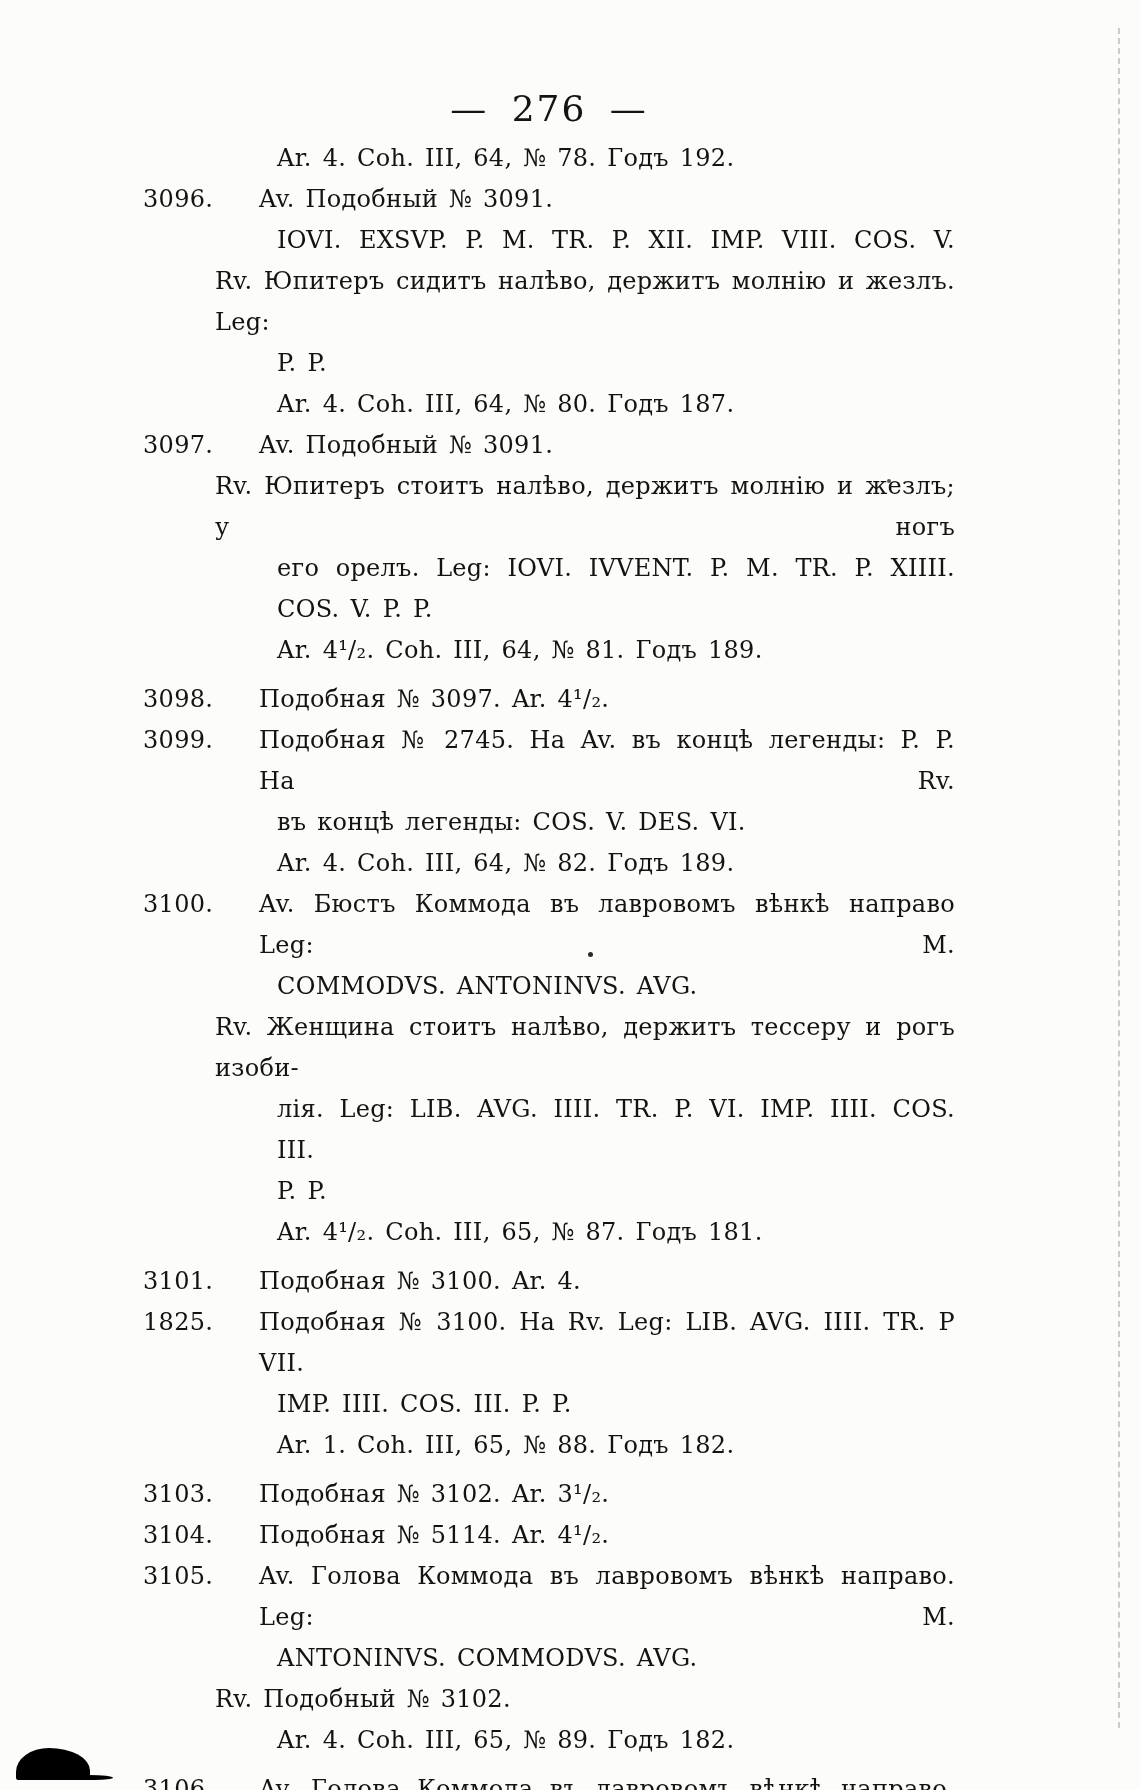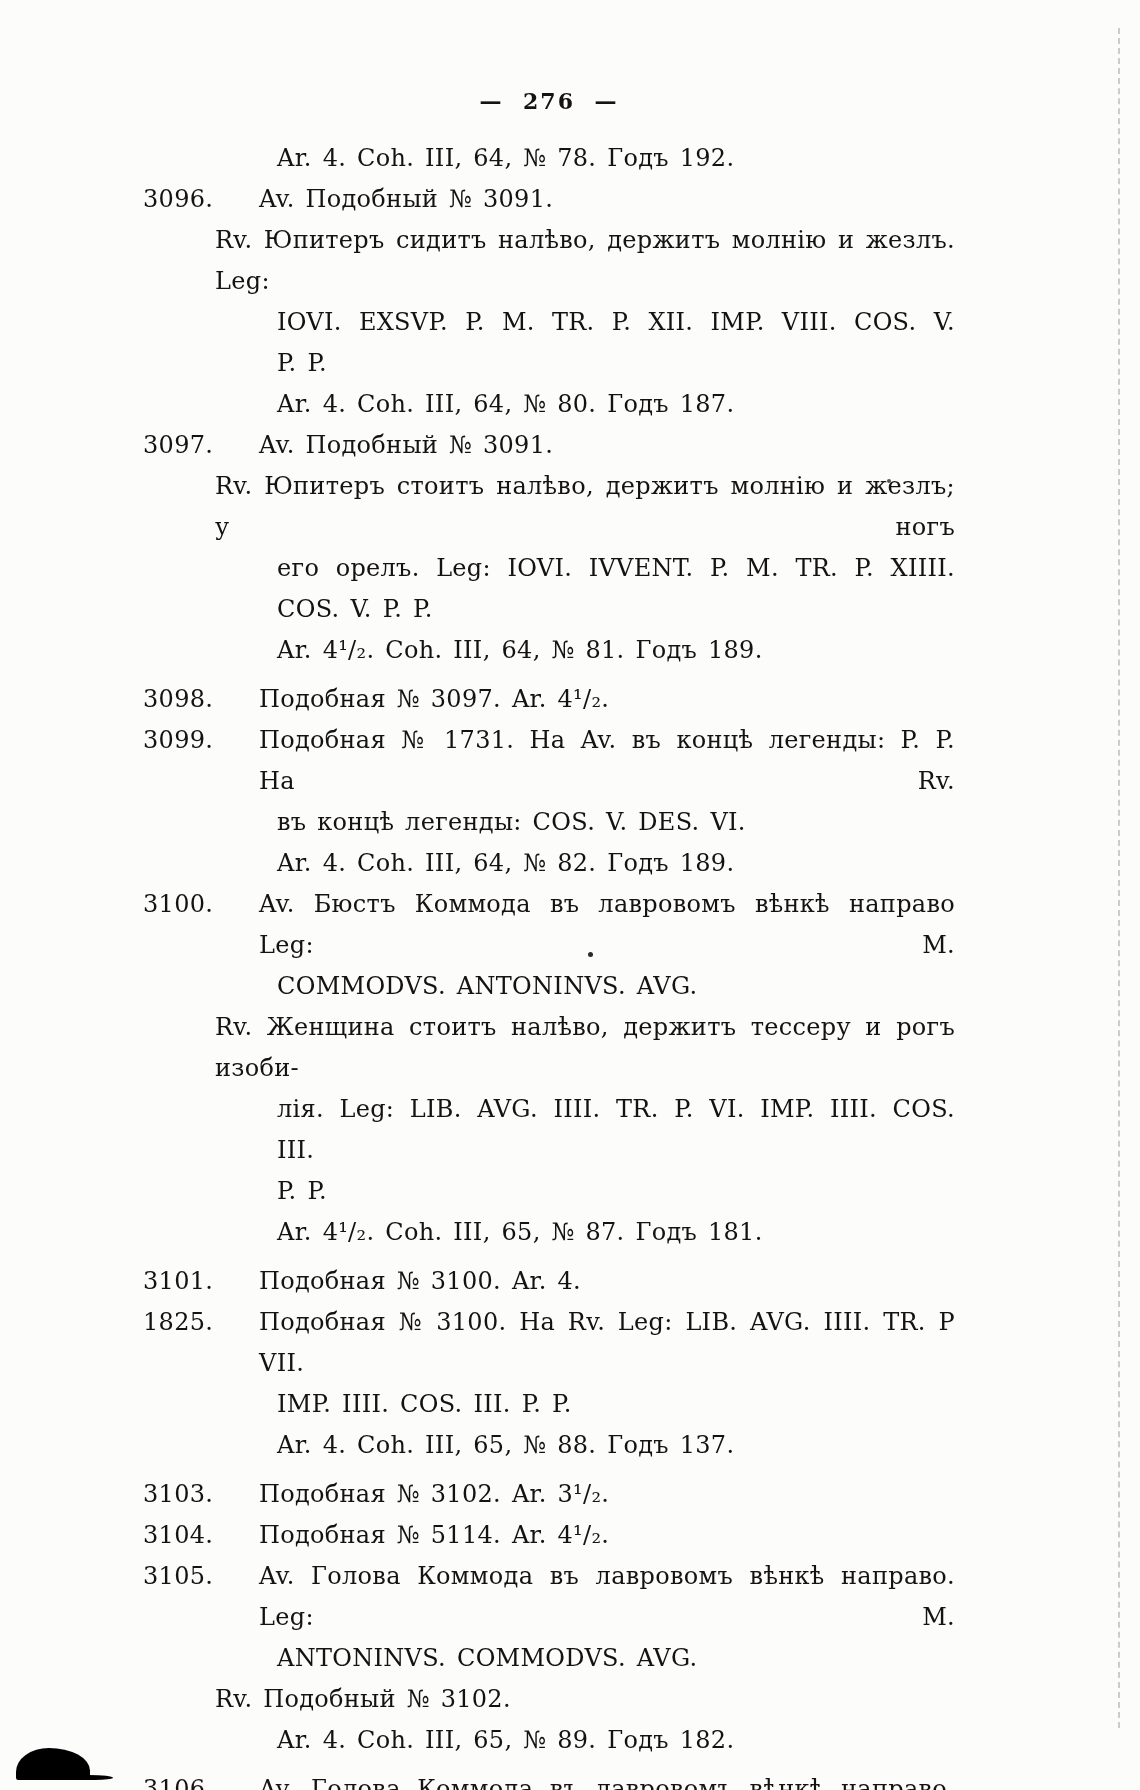--- a/index.html
+++ b/index.html
@@ -10,24 +10,24 @@
     position: relative;
     font-family: "DejaVu Serif", "Liberation Serif", serif;
     color: #151310;
   }
   .page { position: absolute; inset: 0; }
 
   .page-number {
     position: absolute;
     left: 143px; top: 88px; width: 812px;
     text-align: center;
-    font-size: 22px;
+    font-size: 36px;
     letter-spacing: 2px;
     word-spacing: 10px;
-    font-weight: 700;
+    font-weight: 400;
   }
 
   .text-block {
     position: absolute;
     left: 143px; top: 138px; width: 812px;
     font-size: 24px;
     letter-spacing: 0.3px;
     word-spacing: 3px;
   }
 
@@ -87,43 +87,43 @@
 
   <div class="text-block">
 
     <div class="line ind2">Ar. 4. Coh. III, 64, № 78. Годъ 192.</div>
 
     <div class="line entry">
       <span class="num">3096.</span>
       <span class="body">Av. Подобный № 3091.</span>
     </div>
 
+    <div class="line ind2 just">IOVI. EXSVP. P. M. TR. P. XII. IMP. VIII. COS. V.</div>
     <div class="line ind1 just">Rv. Юпитеръ сидитъ налѣво, держитъ молнію и жезлъ. Leg:</div>
-    <div class="line ind2 just">IOVI. EXSVP. P. M. TR. P. XII. IMP. VIII. COS. V.</div>
     <div class="line ind2">P. P.</div>
     <div class="line ind2">Ar. 4. Coh. III, 64, № 80. Годъ 187.</div>
 
     <div class="line entry">
       <span class="num">3097.</span>
       <span class="body">Av. Подобный № 3091.</span>
     </div>
 
     <div class="line ind1 just">Rv. Юпитеръ стоитъ налѣво, держитъ молнію и жезлъ; у ногъ</div>
     <div class="line ind2 just">его орелъ. Leg: IOVI. IVVENT. P. M. TR. P. XIIII.</div>
     <div class="line ind2">COS. V. P. P.</div>
     <div class="line ind2">Ar. 4¹/₂. Coh. III, 64, № 81. Годъ 189.</div>
 
     <div class="line entry gap">
       <span class="num">3098.</span>
       <span class="body">Подобная № 3097. Ar. 4¹/₂.</span>
     </div>
 
     <div class="line entry">
       <span class="num">3099.</span>
-      <span class="body just">Подобная № 1731. На Av. въ концѣ легенды: P. P. На Rv.</span>
+      <span class="body just">Подобная № 2745. На Av. въ концѣ легенды: P. P. На Rv.</span>
     </div>
 
     <div class="line ind2">въ концѣ легенды: COS. V. DES. VI.</div>
     <div class="line ind2">Ar. 4. Coh. III, 64, № 82. Годъ 189.</div>
 
     <div class="line entry">
       <span class="num">3100.</span>
       <span class="body just">Av. Бюстъ Коммода въ лавровомъ вѣнкѣ направо Leg: M.</span>
     </div>
 
@@ -137,21 +137,21 @@
       <span class="num">3101.</span>
       <span class="body">Подобная № 3100. Ar. 4.</span>
     </div>
 
     <div class="line entry">
       <span class="num">1825.</span>
       <span class="body just">Подобная № 3100. На Rv. Leg: LIB. AVG. IIII. TR. P VII.</span>
     </div>
 
     <div class="line ind2">IMP. IIII. COS. III. P. P.</div>
-    <div class="line ind2">Ar. 4. Coh. III, 65, № 88. Годъ 137.</div>
+    <div class="line ind2">Ar. 1. Coh. III, 65, № 88. Годъ 182.</div>
 
     <div class="line entry gap">
       <span class="num">3103.</span>
       <span class="body">Подобная № 3102. Ar. 3¹/₂.</span>
     </div>
 
     <div class="line entry">
       <span class="num">3104.</span>
       <span class="body">Подобная № 5114. Ar. 4¹/₂.</span>
     </div>

